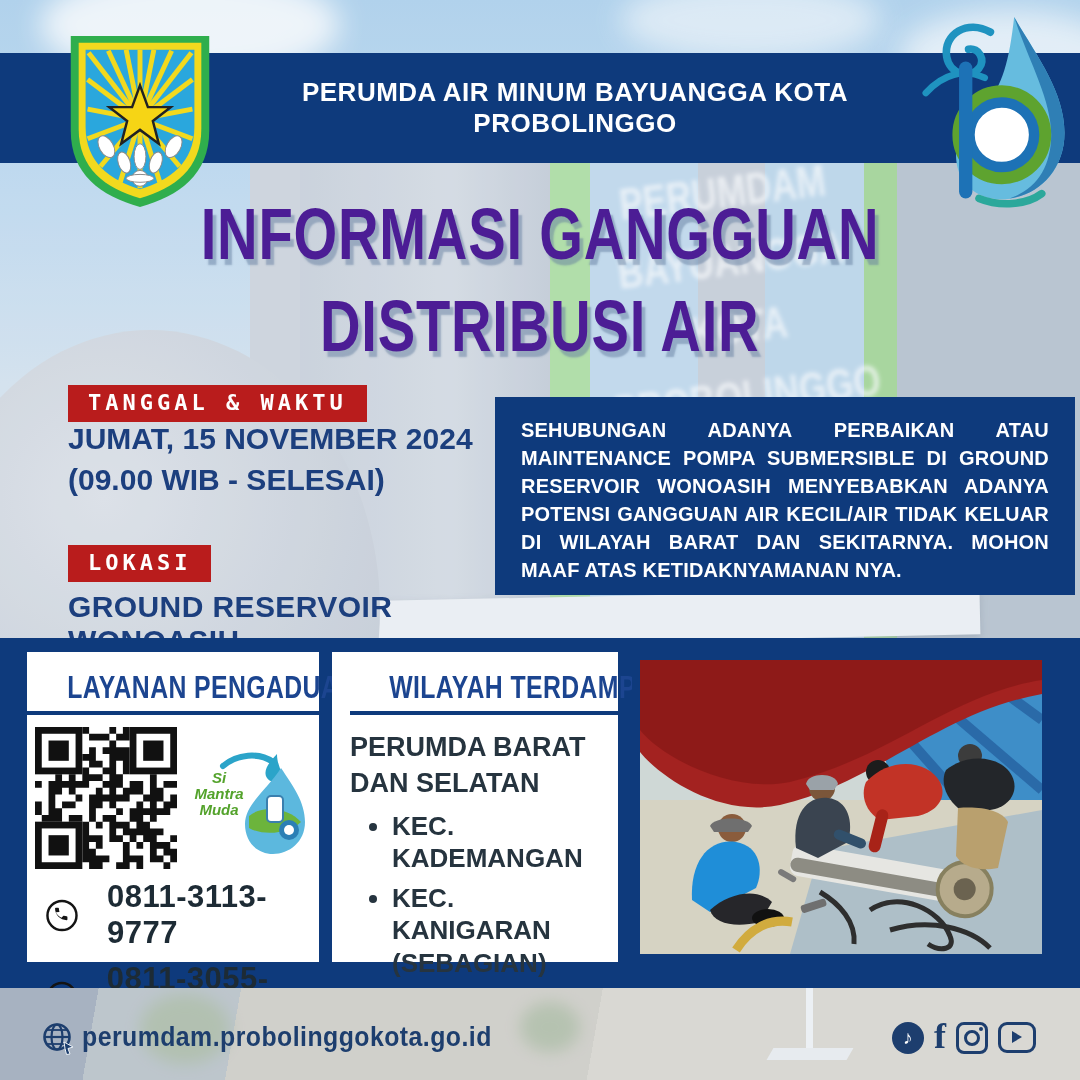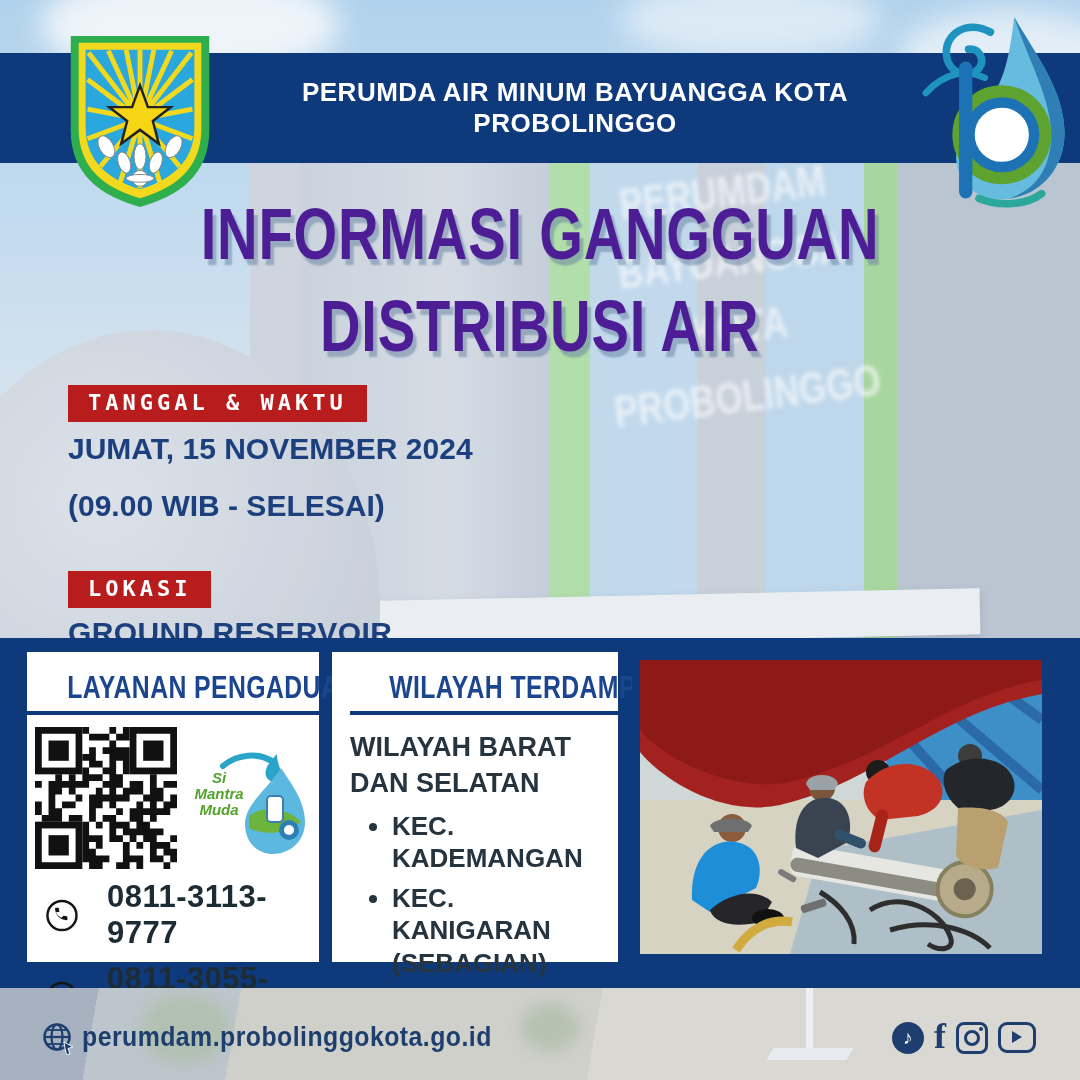--- a/index.html
+++ b/index.html
@@ -36,22 +36,22 @@
   
   .main-title{position:absolute;left:0;top:198px;width:1080px;z-index:2;text-align:center;
      color:#4c1d95;font-weight:bold;line-height:72px;}
   .main-title span{display:inline-block;font-size:72px;transform:scaleX(.78);
      letter-spacing:1px;text-shadow:5px 6px 2px rgba(100,125,160,.5);}
 
   
   .info-left{position:absolute;left:68px;top:385px;width:430px;z-index:2;}
   .badge{display:inline-block;background:#b91c1c;color:#fff;font-family:"DejaVu Sans Mono",monospace;
      font-weight:bold;font-size:22px;letter-spacing:4px;padding:5px 20px 7px 20px;}
-  .info-date{margin-top:10px;color:#1c3f7e;font-weight:bold;font-size:30px;line-height:1.1;}
-  .info-time{margin-top:24px;color:#1c3f7e;font-weight:bold;font-size:30px;}
+  .info-date{color:#1c3f7e;font-weight:bold;font-size:30px;line-height:1.1;}
+  .info-time{margin-top:8px;color:#1c3f7e;font-weight:bold;font-size:30px;}
   .loc-badge{margin-top:48px;}
   .info-loc{margin-top:8px;color:#1c3f7e;font-weight:bold;font-size:30px;letter-spacing:.4px;}
 
   
   .notice-box{position:absolute;left:495px;top:397px;width:580px;height:198px;background:#0e3a7c;
      z-index:2;box-sizing:border-box;padding:19px 26px;color:#fff;font-weight:bold;
      font-size:20px;line-height:28px;text-align:justify;letter-spacing:.2px;}
 
   
   .bottom{position:absolute;left:0;top:638px;width:1080px;height:350px;background:#0e3a7c;z-index:2;}
@@ -184,20 +184,21 @@
   </div>
 
   <div class="info-left">
     <div class="badge">TANGGAL &amp; WAKTU</div>
     <div class="info-date">JUMAT, 15 NOVEMBER 2024</div>
     <div class="info-time">(09.00 WIB - SELESAI)</div>
     <div class="badge loc-badge">LOKASI</div>
     <div class="info-loc">GROUND RESERVOIR WONOASIH</div>
   </div>
 
+  <div class="notice-box">SEHUBUNGAN ADANYA PERBAIKAN ATAU MAINTENANCE POMPA SUBMERSIBLE DI GROUND RESERVOIR WONOASIH MENYEBABKAN ADANYA POTENSI GANGGUAN AIR KECIL/AIR TIDAK KELUAR DI WILAYAH BARAT DAN SEKITARNYA. MOHON MAAF ATAS KETIDAKNYAMANAN NYA.</div>
 
   <div class="bottom">
 
     <div class="card card1">
       <div class="card-head">
         <span>LAYANAN PENGADUAN</span>
       </div>
       <div class="qr-row">
         <svg id="qr-svg" class="qr-box" viewBox="0 0 84 84">
           <rect x="0" y="0" width="84" height="84" fill="#fff"></rect>
@@ -243,21 +244,21 @@
         </svg>
         <span class="phone-num">0811-3055-6888</span>
       </div>
     </div>
 
     <div class="card card2">
       <div class="card2-inner">
         <div class="card-head">
           <span>WILAYAH TERDAMPAK</span>
         </div>
-        <div class="aff-intro">WILAYAH BARAT DAN SELATAN</div>
+        <div class="aff-intro">PERUMDA BARAT DAN SELATAN</div>
         <ul class="aff-list">
           <li>KEC. KADEMANGAN</li>
           <li>KEC. KANIGARAN (SEBAGIAN)</li>
           <li>KEC. WONOASIH</li>
           <li>KEC. KEDOPOK</li>
         </ul>
       </div>
     </div>
 
     <div class="photo-card">

